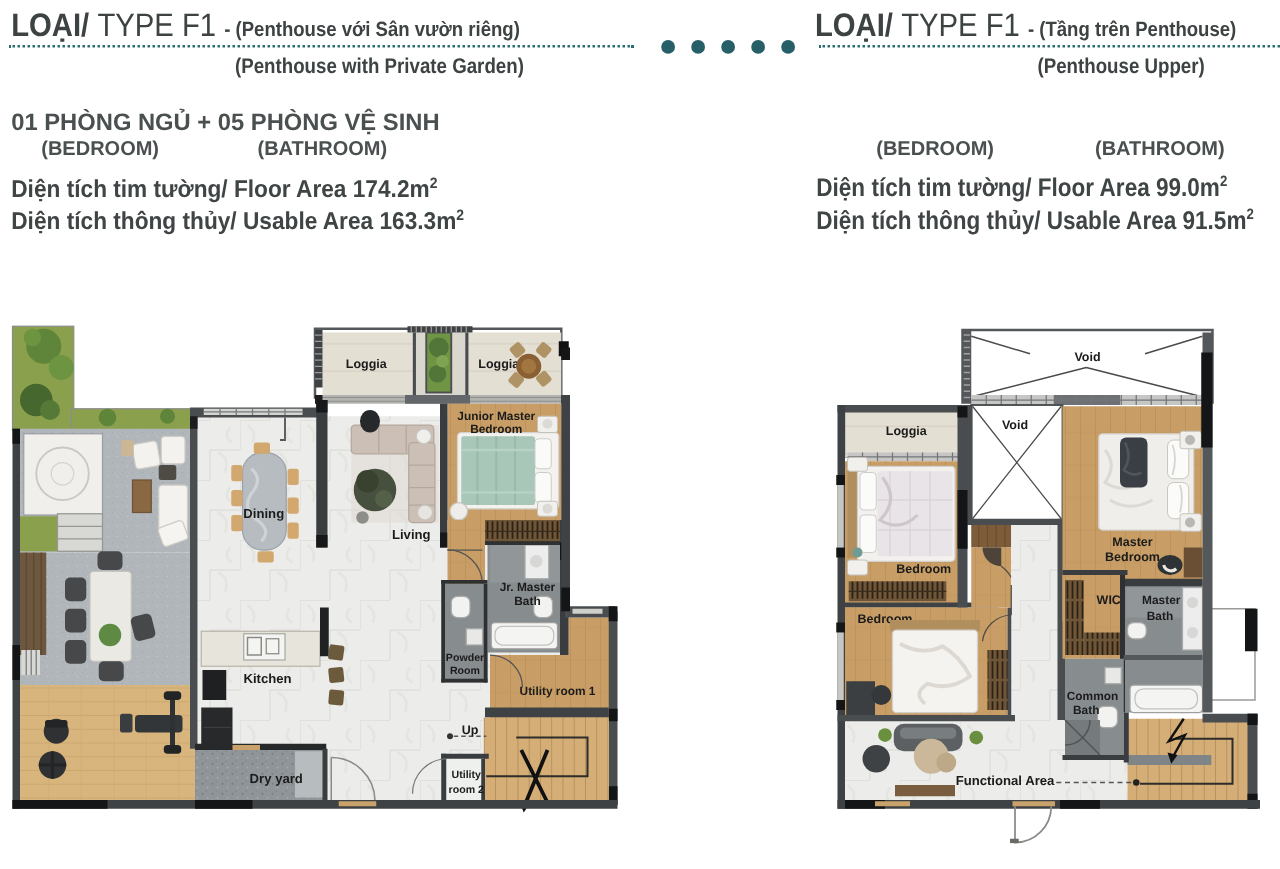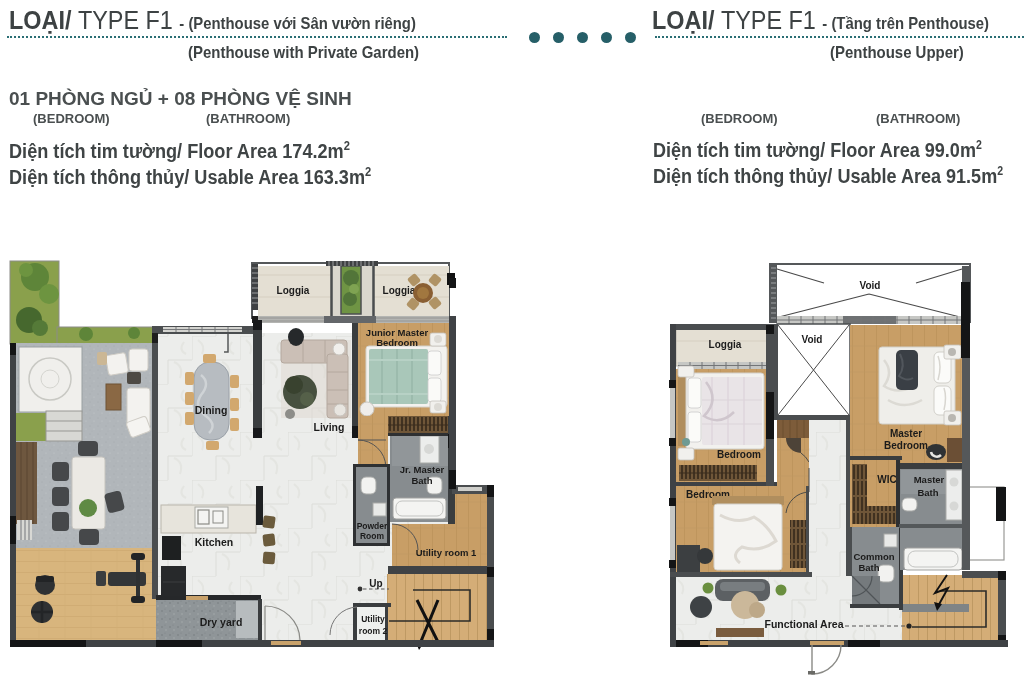--- a/index.html
+++ b/index.html
@@ -4,40 +4,40 @@
 <style>
   html,body{margin:0;padding:0;background:#ffffff;}
   .page{position:relative;width:1024px;height:695px;overflow:hidden;background:#ffffff;
         font-family:"Liberation Sans", sans-serif;}
   .hdr{position:absolute;white-space:nowrap;color:#3d4243;}
   .t1{font-size:26px;font-weight:800;letter-spacing:0px;transform:scaleX(0.90);transform-origin:0 0;}
   .t1 .lt{font-weight:400;}
   .t1 .sm{font-size:16.5px;font-weight:700;}
   .t2{font-size:17px;font-weight:700;transform:scaleX(0.88);transform-origin:0 0;}
   .t3{font-size:19px;font-weight:700;color:#4a4f50;}
-  .t4{font-size:13px;font-weight:700;color:#4a4f50;}
+  .t4{font-size:16px;font-weight:700;color:#4a4f50;}
   .t5{font-size:19.5px;font-weight:700;color:#3f4445;transform:scaleX(0.93);transform-origin:0 0;}
   .t5r{font-size:20.5px;transform:scaleX(0.88);}
   .dotline{position:absolute;height:0;border-top:2.5px dotted #2a6e74;}
   .bigdots{position:absolute;display:flex;gap:13px;}
   .bigdots i{width:11px;height:11px;border-radius:50%;background:#265f68;display:block;}
   svg{position:absolute;left:0;top:0;}
   svg text{font-family:"Liberation Sans", sans-serif;fill:#1b1b1b;}
 </style>
 </head>
 <body>
 <div class="page">
 
   <div class="hdr t1" style="left:9px;top:5px;">LOẠI/ <span class="lt">TYPE F1</span> <span class="sm">- (Penthouse với Sân vườn riêng)</span></div>
 
   <div class="dotline" style="left:7px;top:36px;width:500px;"></div>
 
   <div class="hdr t2" style="left:188px;top:43px;">(Penthouse with Private Garden)</div>
 
-  <div class="hdr t3" style="left:9px;top:88px;">01 PHÒNG NGỦ + 08 PHÒNG VỆ SINH</div>
+  <div class="hdr t3" style="left:9px;top:88px;">01 PHÒNG NGỦ + 05 PHÒNG VỆ SINH</div>
 
   <div class="hdr t4" style="left:33px;top:111px;">(BEDROOM)</div>
 
   <div class="hdr t4" style="left:206px;top:111px;">(BATHROOM)</div>
 
   <div class="hdr t5" style="left:9px;top:139px;">Diện tích tim tường/ Floor Area 174.2m<sup style="font-size:12px;">2</sup></div>
 
   <div class="hdr t5" style="left:9px;top:165px;">Diện tích thông thủy/ Usable Area 163.3m<sup style="font-size:12px;">2</sup></div>
 
   <div class="bigdots" style="left:529px;top:32px;">

